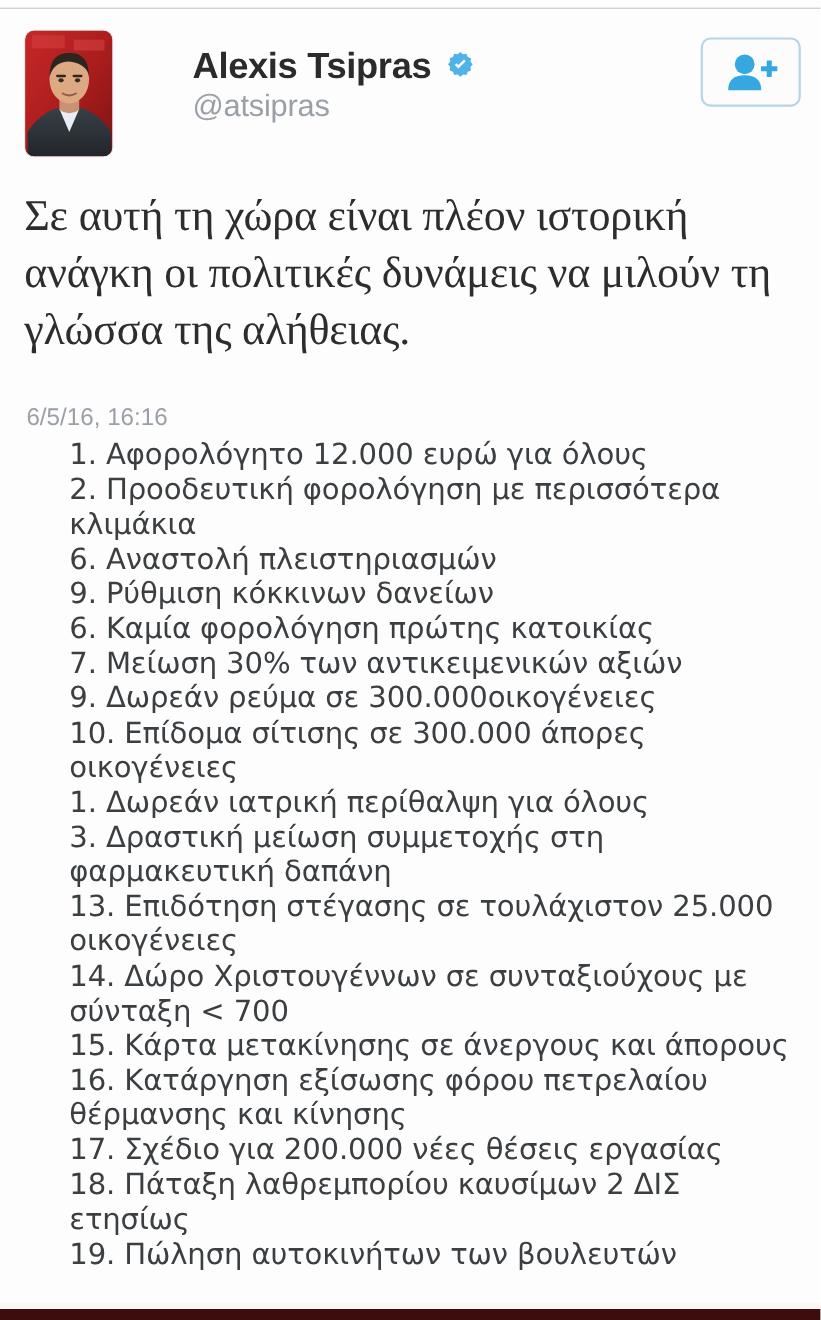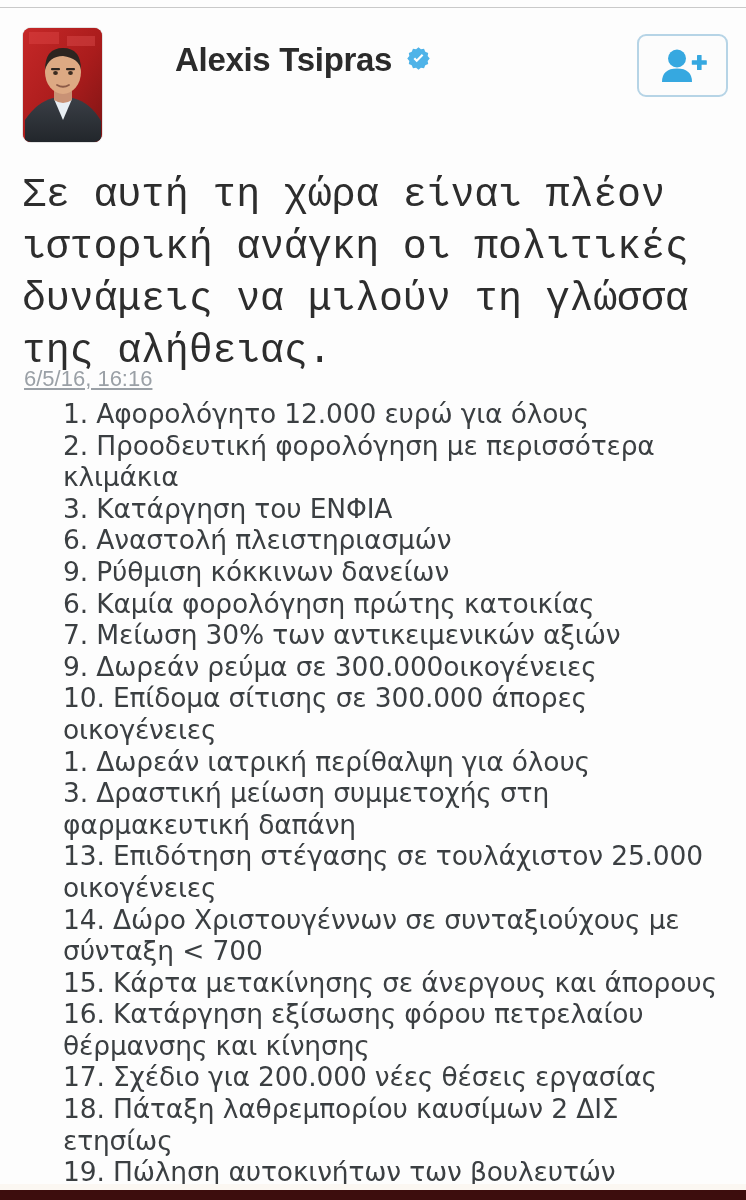--- a/index.html
+++ b/index.html
@@ -108,31 +108,30 @@
   .tweet-text {
     position: absolute;
     top: 170px;
     left: 22px;
     width: 712px;
     font-size: 40px;
     line-height: 52px;
     color: #2d2d2d;
     font-weight: 300;
     letter-spacing: -0.2px;
-    font-family: Liberation Mono, monospace;
+    font-family: Liberation Serif, serif;
   }
 
   .timestamp {
     position: absolute;
     top: 366px;
     left: 24px;
     font-size: 22px;
     line-height: 26px;
     color: #9aa0a6;
-    text-decoration: underline;
     text-underline-offset: 2px;
     cursor: pointer;
   }
 
   
   .promise-list {
     position: absolute;
     top: 398px;
     left: 63px;
     width: 670px;
@@ -213,40 +212,40 @@
     </div>
 
     <div class="identity">
       <span class="display-name">Alexis Tsipras</span>
       <span class="verified-badge">
         <svg viewBox="0 0 24 24" xmlns="http://www.w3.org/2000/svg">
           <path d="M12 1.2l2.3 2.0 3.0-.5 1.2 2.8 2.8 1.2-.5 3.0 2.0 2.3-2.0 2.3.5 3.0-2.8 1.2-1.2 2.8-3.0-.5-2.3 2.0-2.3-2.0-3.0.5-1.2-2.8-2.8-1.2.5-3.0-2.0-2.3 2.0-2.3-.5-3.0 2.8-1.2 1.2-2.8 3.0.5z" fill="#4fb3e8"></path>
           <path d="M10.3 15.6l-3.1-3.1 1.5-1.5 1.6 1.6 4.9-4.9 1.5 1.5z" fill="#ffffff"></path>
         </svg>
       </span>
+      <div class="handle">@atsipras</div>
     </div>
 
     <div class="follow-button">
       <svg viewBox="0 0 48 38" xmlns="http://www.w3.org/2000/svg">
         <circle cx="18" cy="11.5" r="9" fill="#36a8e0"></circle>
         <path d="M3 35 Q3 21.5 18 21.5 Q33 21.5 33 35 Z" fill="#36a8e0"></path>
         <rect x="38" y="8" width="4.6" height="15" rx="0.6" fill="#36a8e0"></rect>
         <rect x="32.8" y="13.2" width="15" height="4.6" rx="0.6" fill="#36a8e0"></rect>
       </svg>
     </div>
   </div>
 
   <div class="tweet-text">Σε αυτή τη χώρα είναι πλέον ιστορική ανάγκη οι πολιτικές δυνάμεις να μιλούν τη γλώσσα της αλήθειας.</div>
 
   <div class="timestamp">6/5/16, 16:16</div>
 
   <div class="promise-list">
     <div class="promise-item">1. Αφορολόγητο 12.000 ευρώ για όλους</div>
     <div class="promise-item">2. Προοδευτική φορολόγηση με περισσότερα κλιμάκια</div>
-    <div class="promise-item">3. Κατάργηση του ΕΝΦΙΑ</div>
     <div class="promise-item">6. Αναστολή πλειστηριασμών</div>
     <div class="promise-item">9. Ρύθμιση κόκκινων δανείων</div>
     <div class="promise-item">6. Καμία φορολόγηση πρώτης κατοικίας</div>
     <div class="promise-item">7. Μείωση 30% των αντικειμενικών αξιών</div>
     <div class="promise-item">9. Δωρεάν ρεύμα σε 300.000οικογένειες</div>
     <div class="promise-item">10. Επίδομα σίτισης σε 300.000 άπορες οικογένειες</div>
     <div class="promise-item">1. Δωρεάν ιατρική περίθαλψη για όλους</div>
     <div class="promise-item">3. Δραστική μείωση συμμετοχής στη φαρμακευτική δαπάνη</div>
     <div class="promise-item">13. Επιδότηση στέγασης σε τουλάχιστον 25.000 οικογένειες</div>
     <div class="promise-item">14. Δώρο Χριστουγέννων σε συνταξιούχους με σύνταξη &lt; 700</div>

